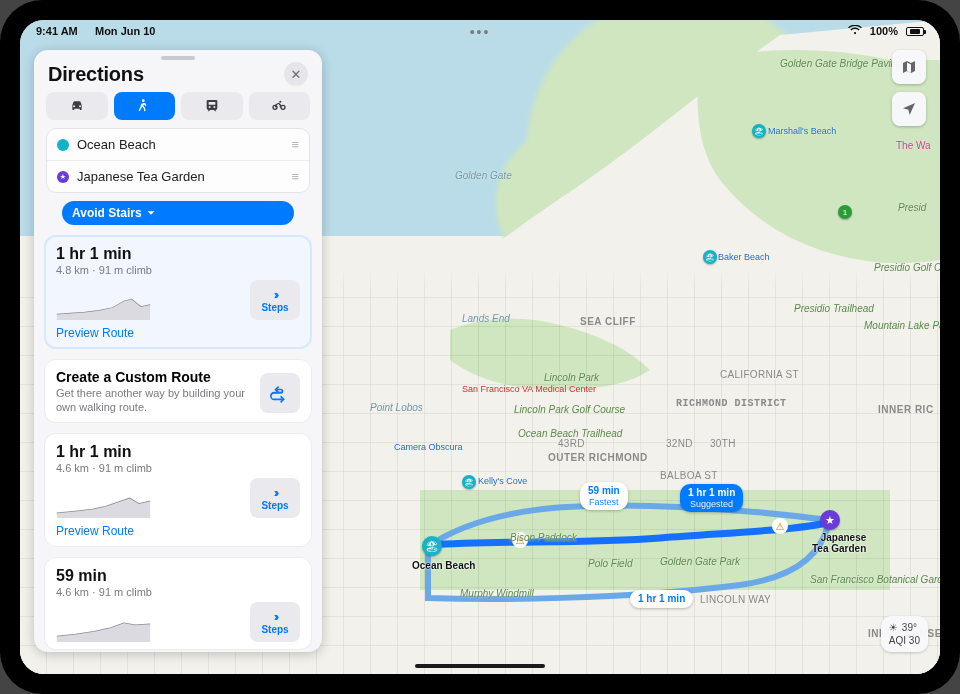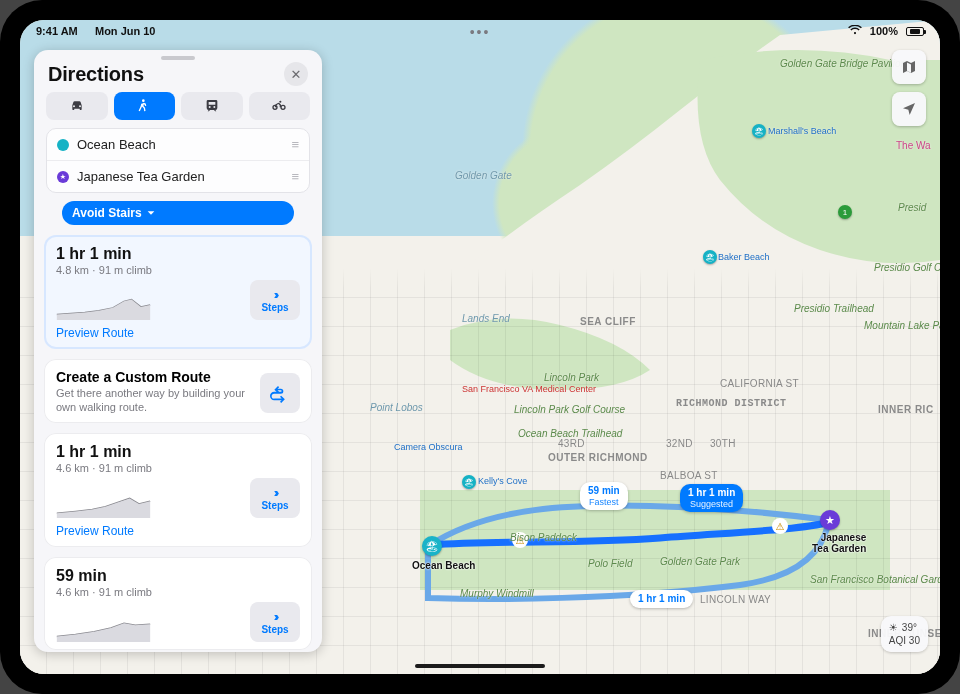--- a/index.html
+++ b/index.html
@@ -258,21 +258,21 @@
       <div class="map-label park" style="left:760px; top:38px;">Golden Gate Bridge Pavilion</div>
       <div class="map-label bluepoi" style="left:748px; top:106px;">Marshall's Beach</div>
       <div class="map-label" style="left:876px; top:120px; color:#cc4488;">The Wa</div>
       <div class="map-label park" style="left:878px; top:182px;">Presid</div>
       <div class="map-label bluepoi" style="left:698px; top:232px;">Baker Beach</div>
       <div class="map-label park" style="left:774px; top:274px;margin-top:9px;">Presidio Trailhead</div>
       <div class="map-label water" style="left:442px; top:293px;">Lands End</div>
       <div class="map-label dist" style="left:560px; top:296px;">SEA CLIFF</div>
       <div class="map-label park" style="left:844px; top:300px;">Mountain Lake Park</div>
       <div class="map-label park" style="left:854px; top:242px;">Presidio Golf C</div>
-      <div class="map-label road" style="left:700px; top:358px;">CALIFORNIA ST</div>
+      <div class="map-label road" style="left:700px; top:349px;">CALIFORNIA ST</div>
       <div class="map-label water" style="left:350px; top:382px;">Point Lobos</div>
       <div class="map-label poi" style="left:400px; top:364px; max-width:90px;">San Francisco VA Medical Center</div>
       <div class="map-label park" style="left:524px; top:352px;">Lincoln Park</div>
       <div class="map-label park" style="left:494px; top:384px;">Lincoln Park Golf Course</div>
       <div class="map-label dist" style="left:656px; top:378px;font-family:Liberation Mono, monospace;">RICHMOND DISTRICT</div>
       <div class="map-label dist" style="left:858px; top:384px;">INNER RIC</div>
       <div class="map-label bluepoi" style="left:374px; top:422px;">Camera Obscura</div>
       <div class="map-label park" style="left:498px; top:408px;">Ocean Beach Trailhead</div>
       <div class="map-label bluepoi" style="left:458px; top:456px;">Kelly's Cove</div>
       <div class="map-label dist" style="left:528px; top:432px;">OUTER RICHMOND</div>

